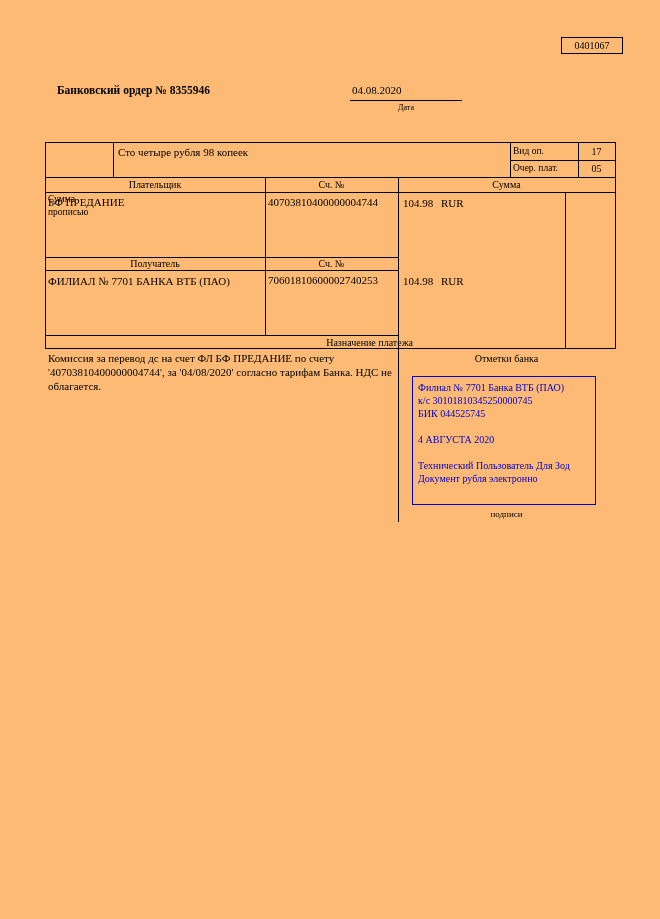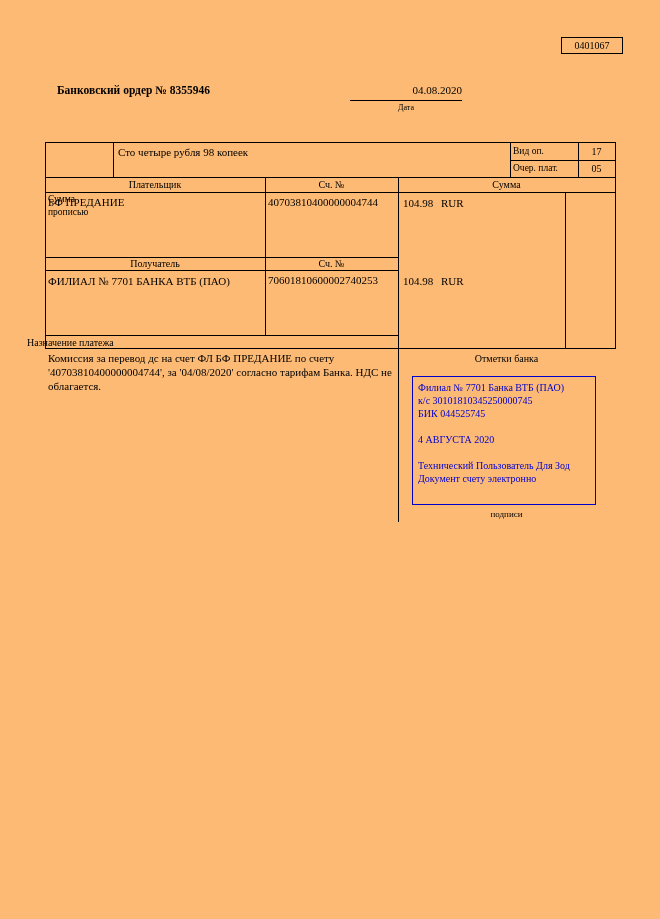--- a/index.html
+++ b/index.html
@@ -10,21 +10,21 @@
     color:#000;
   }
   .page { position:relative; width:660px; height:919px; background:#fdba74; overflow:hidden; }
   .abs { position:absolute; }
   .hline { position:absolute; height:0; border-top:1px solid #000; }
   .vline { position:absolute; width:0; border-left:1px solid #000; }
 
   .form-code { left:561px; top:37px; width:62px; height:17px; border:1px solid #000;
                font-size:10px; text-align:center; line-height:15px; }
   .doc-title { left:57px; top:84px; font-size:11.5px; font-weight:bold; }
-  .date-value { left:352px; top:84px; width:110px; text-align:right; font-size:11px; }
+  .date-value { left:352px; top:84px; width:110px; text-align:left; font-size:11px; }
   .date-line  { left:350px; top:100px; width:112px; }
   .date-label { left:350px; top:103px; width:112px; text-align:center; font-size:8px; }
 
   
   .h1 { left:45px; top:142px; width:571px; }
   .h2 { left:510px; top:160px; width:106px; }
   .h3 { left:45px; top:177px; width:571px; }
   .h4 { left:45px; top:192px; width:571px; }
   .h5 { left:45px; top:257px; width:354px; }
   .h6 { left:45px; top:270px; width:354px; }
@@ -56,21 +56,21 @@
   .payer-account { left:268px; top:196px; font-size:11px; }
   .payer-amount  { left:403px; top:197px; font-size:11px; word-spacing:5px; }
 
   .payee-header      { left:45px;  top:258px; width:220px; text-align:center; font-size:10px; }
   .payee-acct-header { left:265px; top:258px; width:133px; text-align:center; font-size:10px; }
 
   .payee-name    { left:48px;  top:274px; width:190px; font-size:11px; line-height:15px; }
   .payee-account { left:268px; top:274px; font-size:11px; }
   .payee-amount  { left:403px; top:275px; font-size:11px; word-spacing:5px; }
 
-  .purpose-header { left:27px; top:336.5px; width:368px; text-align:left; font-size:10px; }
+  .purpose-header { left:45px; top:336.5px; width:368px; text-align:right; font-size:10px; }
   .purpose-text   { left:48px; top:351px; width:347px; font-size:11px; line-height:14px; }
 
   .bank-marks-header { left:398px; top:353px; width:217px; text-align:center; font-size:10px; }
   .stamp-box { left:412px; top:376px; width:184px; min-height:129px;
                border:1px solid; 
                padding:4px 5px; font-size:10px; line-height:13px; }
   .stamp-line { min-height:13px; }
   .signatures-label { left:398px; top:509px; width:217px; text-align:center; font-size:9px; }
 </style>
 </head>
@@ -127,17 +127,17 @@
 
   <div class="abs bank-marks-header">Отметки банка</div>
   <div class="abs stamp-box" style="color: rgb(0, 0, 205);">
     <div class="stamp-line">Филиал № 7701 Банка ВТБ (ПАО)</div>
     <div class="stamp-line">к/с 30101810345250000745</div>
     <div class="stamp-line">БИК 044525745</div>
     <div class="stamp-line"></div>
     <div class="stamp-line">4 АВГУСТА 2020</div>
     <div class="stamp-line"></div>
     <div class="stamp-line">Технический Пользователь Для Зод</div>
-    <div class="stamp-line">Документ счету электронно</div>
+    <div class="stamp-line">Документ рубля электронно</div>
   </div>
   <div class="abs signatures-label">подписи</div>
 
 </div>
 
 </body></html>

